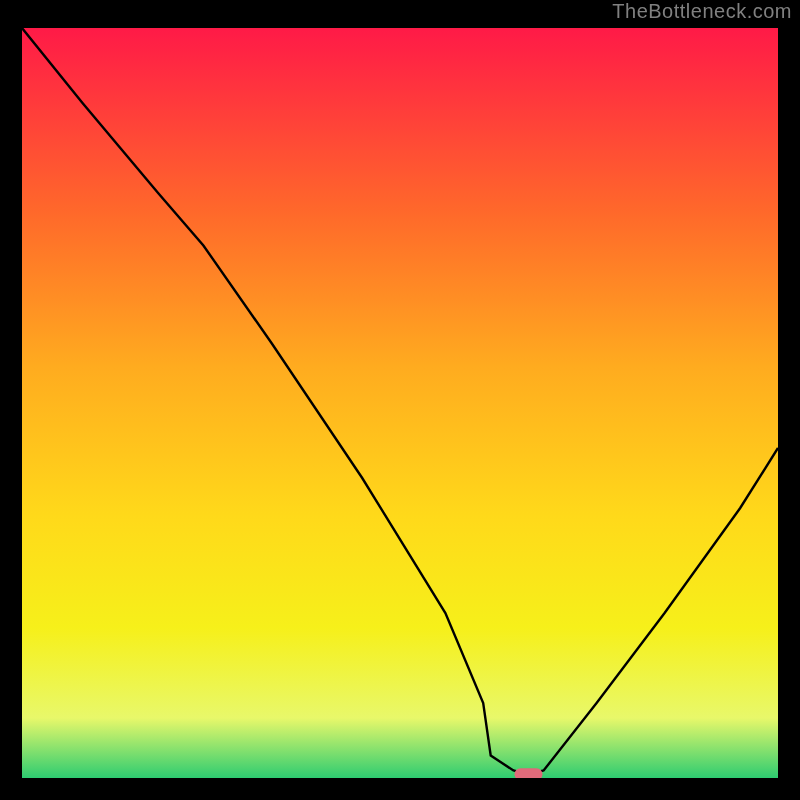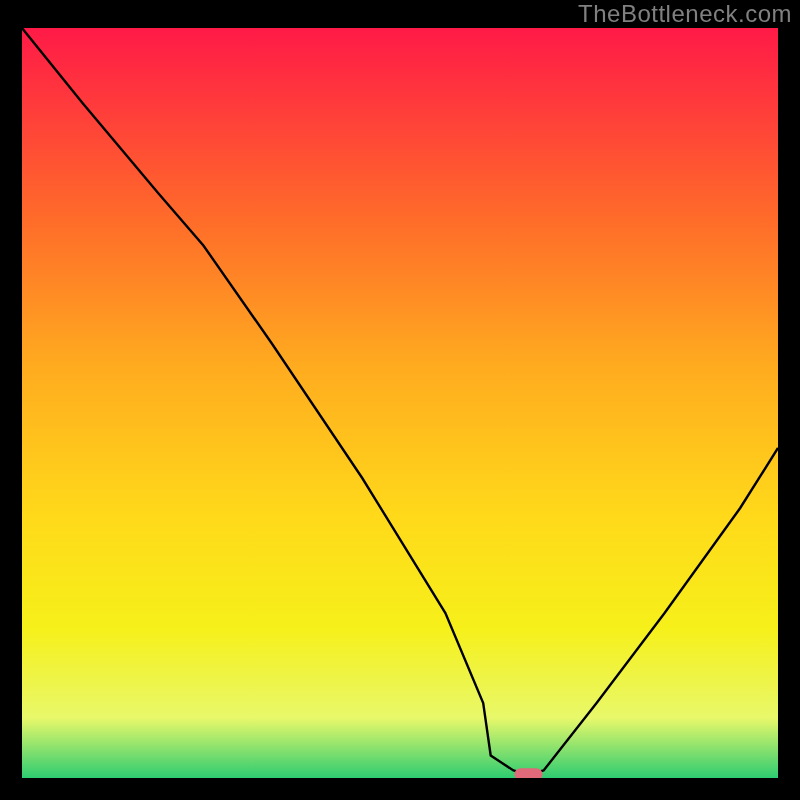--- a/index.html
+++ b/index.html
@@ -13,21 +13,21 @@
   .wrap {
     position: relative;
     width: 800px;
     height: 800px;
   }
   .watermark {
     position: absolute;
     top: 0;
     right: 8px;
     color: #808080;
-    font-size: 24px;
+    font-size: 20px;
     font-weight: 500;
     letter-spacing: 0.5px;
     z-index: 10;
   }
   .plot-area {
     position: absolute;
     left: 22px;
     top: 28px;
     width: 756px;
     height: 750px;

